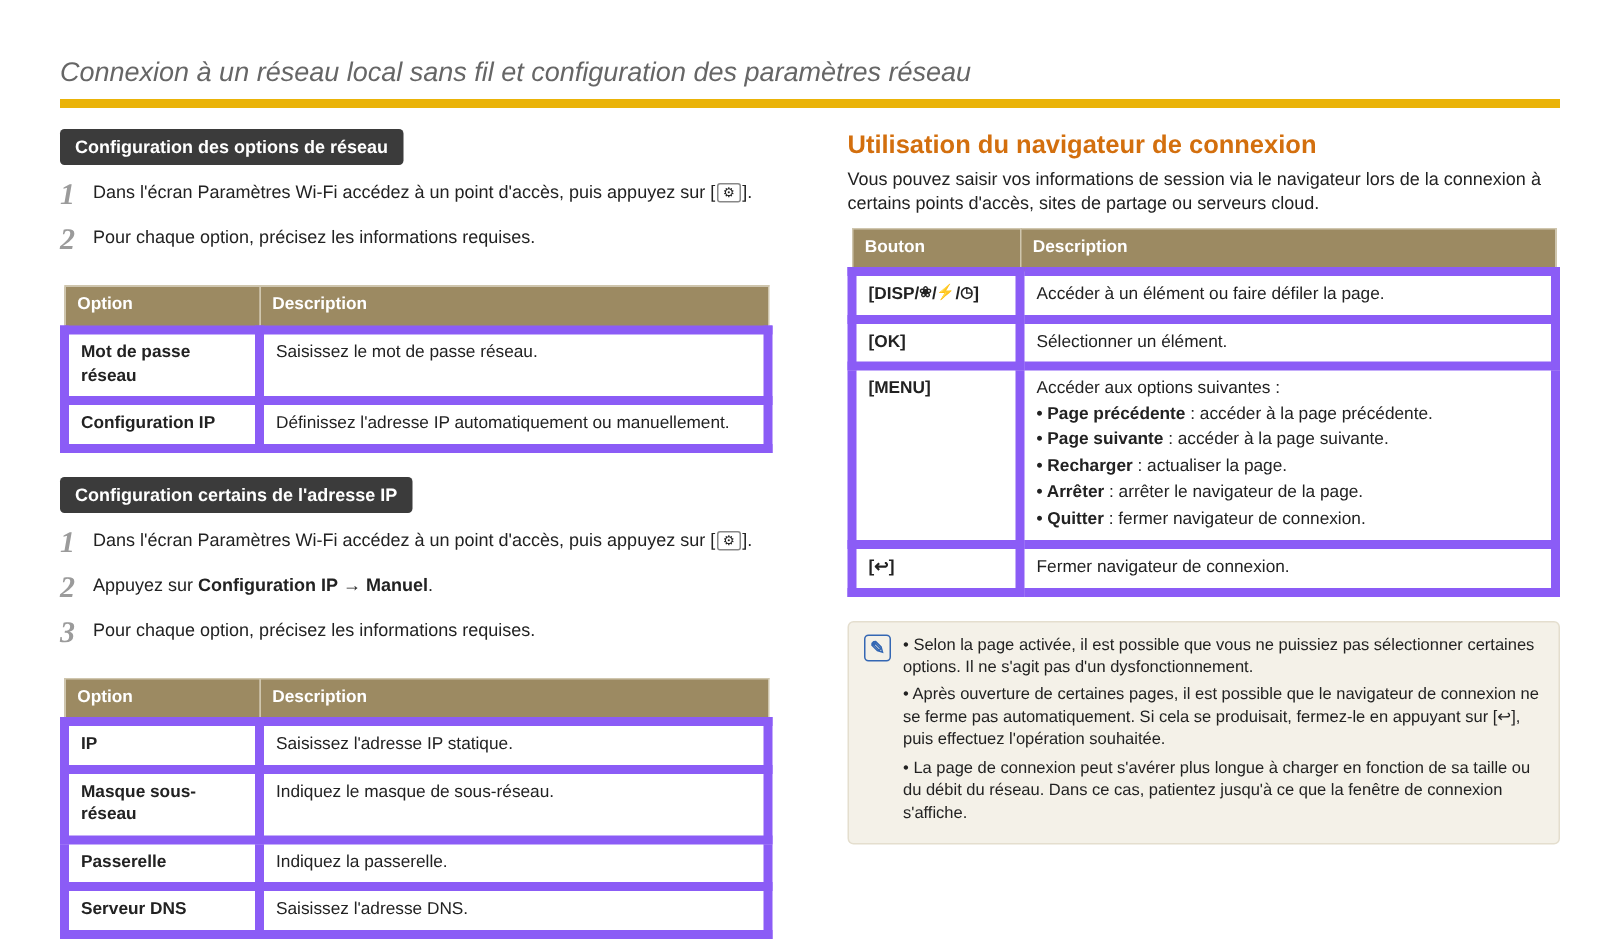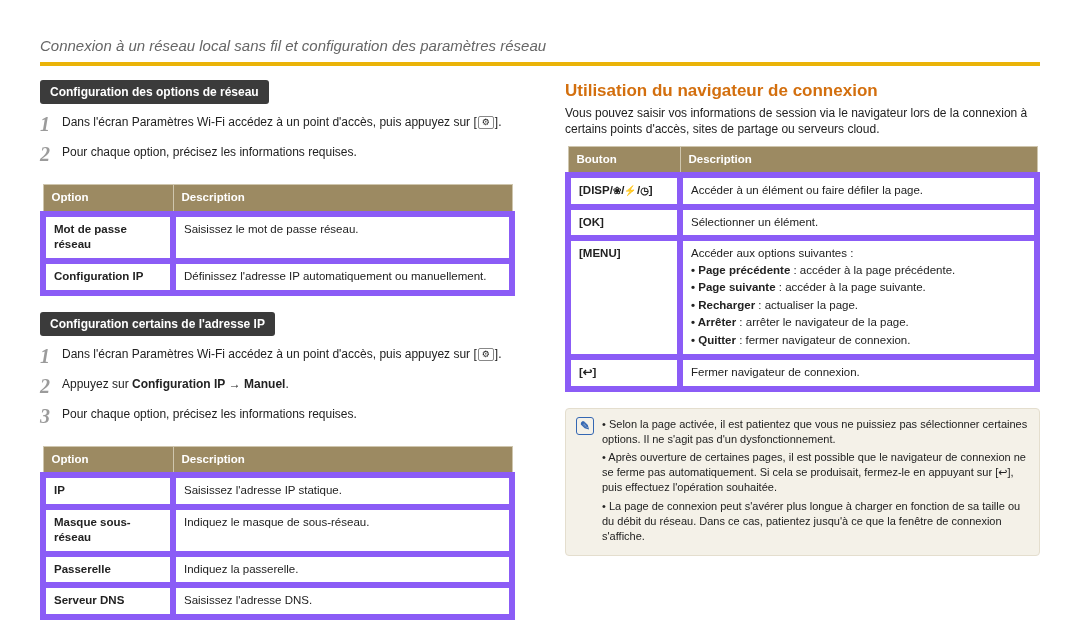--- a/index.html
+++ b/index.html
@@ -8,22 +8,22 @@
     font-size: 12px;
     color: #222;
     background: #fff;
     width: 1080px;
     height: 630px;
     padding: 36px 40px 0 40px;
     line-height: 1.35;
   }
   .breadcrumb {
     color: #666;
-    font-size: 15px;
-    border-bottom: 4px solid #eab308;
+    font-size: 18px;
+    border-bottom: 6px solid #eab308;
     padding-bottom: 6px;
     margin-bottom: 14px;
     font-style: italic;
   }
   .columns { display: flex; gap: 50px; justify-content: space-between; }
   .col { flex: 1 1 0; min-width: 0; }
   .section-label {
     display: inline-block;
     background: #3b3b3b;
     color: #fff;
@@ -262,21 +262,21 @@
         <tr>
           <td class="btn-glyph">[↩]</td>
           <td>Fermer navigateur de connexion.</td>
         </tr>
       </tbody>
     </table>
 
     <div class="info-box">
       <div class="info-icon">✎</div>
       <ul class="info-list">
-        <li>Selon la page activée, il est patientez que vous ne puissiez pas sélectionner certaines options. Il ne s'agit pas d'un dysfonctionnement.</li>
+        <li>Selon la page activée, il est possible que vous ne puissiez pas sélectionner certaines options. Il ne s'agit pas d'un dysfonctionnement.</li>
         <li>Après ouverture de certaines pages, il est possible que le navigateur de connexion ne se ferme pas automatiquement. Si cela se produisait, fermez-le en appuyant sur [↩], puis effectuez l'opération souhaitée.</li>
         <li>La page de connexion peut s'avérer plus longue à charger en fonction de sa taille ou du débit du réseau. Dans ce cas, patientez jusqu'à ce que la fenêtre de connexion s'affiche.</li>
       </ul>
     </div>
   </div>
 </div>
 
 <div class="footer">
   <span>Connexion Réseau</span>&nbsp;&nbsp;<b>109</b>
 </div>

